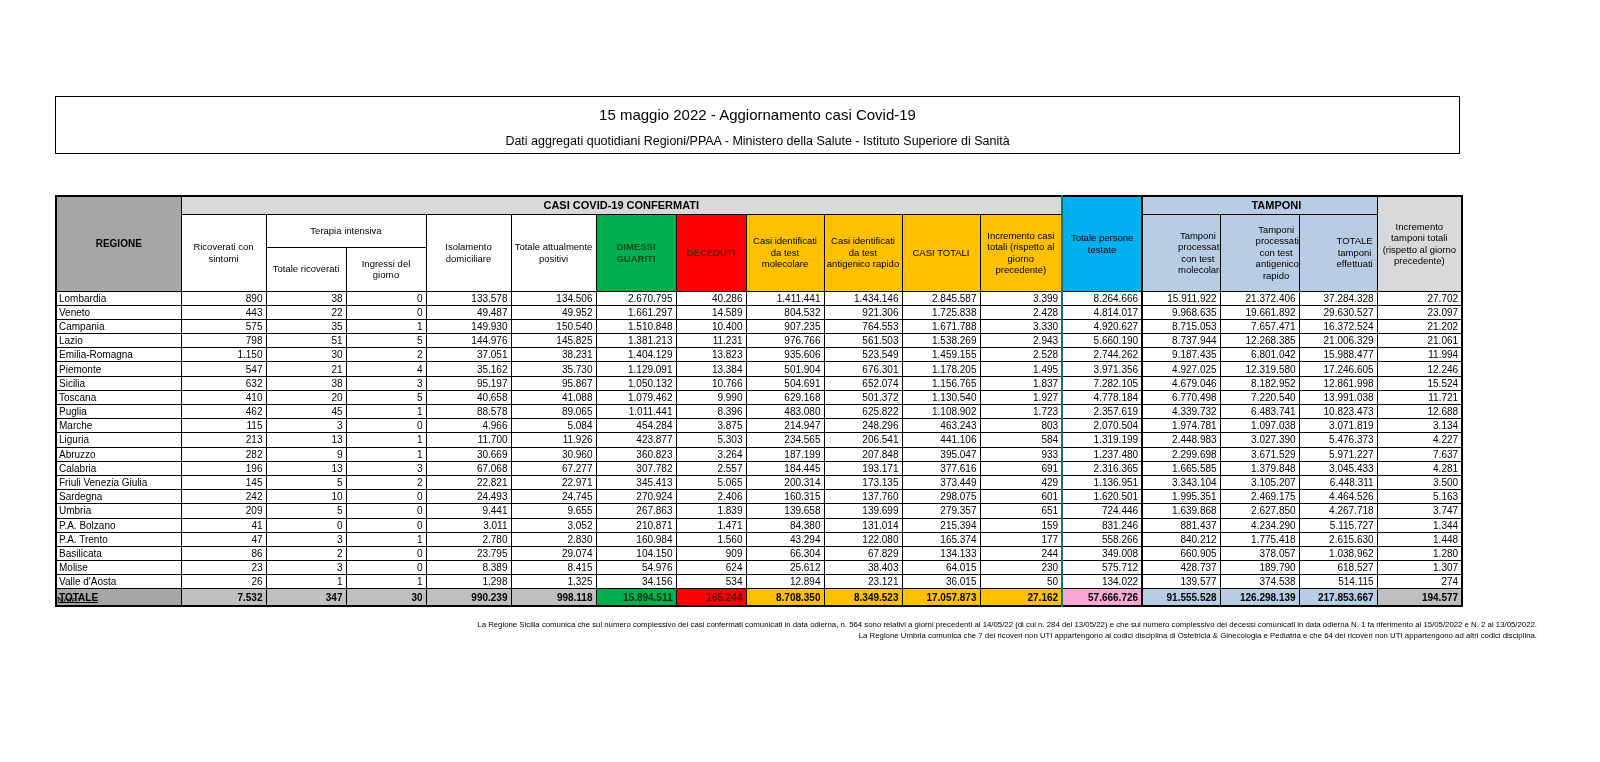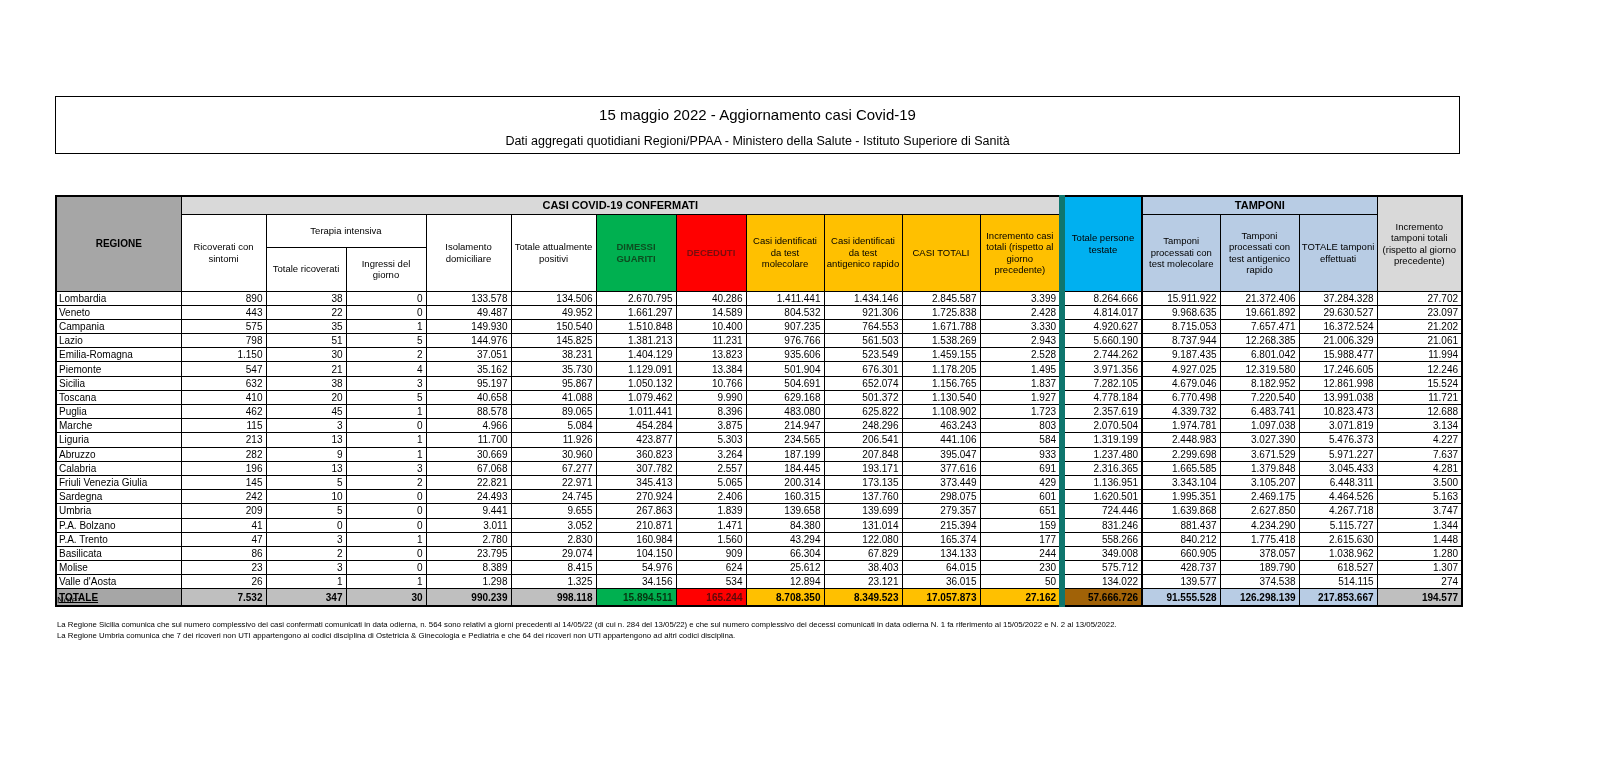--- a/index.html
+++ b/index.html
@@ -17,41 +17,41 @@
   th,td{border:1px solid #000;overflow:hidden;white-space:nowrap;}
   thead th{font-weight:normal;font-size:9.5px;text-align:center;
            white-space:normal;line-height:1.2;padding:1px 2px;vertical-align:middle;}
   tr.h1{height:18px;} tr.h2{height:33px;} tr.h3{height:44px;}
   .band{font-weight:bold;font-size:11px;}
   .bg-gray{background:#A6A6A6;} .bg-band{background:#D9D9D9;}
   .bg-green{background:#00B050;color:#0c4d20;font-weight:bold;}
   .bg-red{background:#FF0000;color:#7a0d0d;font-weight:bold;}
   .bg-yellow{background:#FFC000;}
   .bg-cyan{background:#00B0F0;}
-  .bg-lblue{background:#B8CCE4;}
+  .bg-lblue{background:#B8CCE4;padding-left:35px;}
   th.regione-hdr{font-weight:bold;font-size:10px;}
   tbody tr{height:14.2px;}
   td.region{text-align:left;padding:0 2px;background:#fff;}
   td.num{text-align:right;padding:0 3px;background:#fff;}
-  .thickL{border-left:6px solid #0f766e;}
+  .thickL{border-left:2px solid #0f766e;}
   .thickR{border-right:2px solid #000;}
   table{border:2px solid #000;}
   tr.total-row{height:17px;}
   tr.total-row td{font-weight:bold;}
   tr.total-row td.region{text-align:left;background:#A6A6A6;text-decoration:underline;}
   td.tg{background:#BFBFBF;} 
   td.tgreen{background:#00B050;color:#06330f;}
   td.tred{background:#FF0000;color:#5c0a0a;}
   td.ty{background:#FFC000;}
-  td.tcyan{background:#a16207;}
+  td.tcyan{background:#f9a8d4;}
   td.tlb{background:#B8CCE4;}
   
   .notes{position:absolute;left:57px;top:594px;width:1480px;}
   .notes .note-label{font-size:9.5px;margin-bottom:14px;}
-  .notes .note-line{font-size:7.8px;line-height:11px;}
+  .notes .note-line{font-size:7.8px;line-height:11px;text-align:right;}
 </style>
 </head>
 <body>
 
 <div id="page">
 
   <div class="title-box">
     <div class="l1">15 maggio 2022 - Aggiornamento casi Covid-19</div>
     <div class="l2">Dati aggregati quotidiani Regioni/PPAA - Ministero della Salute - Istituto Superiore di Sanità</div>
   </div>

